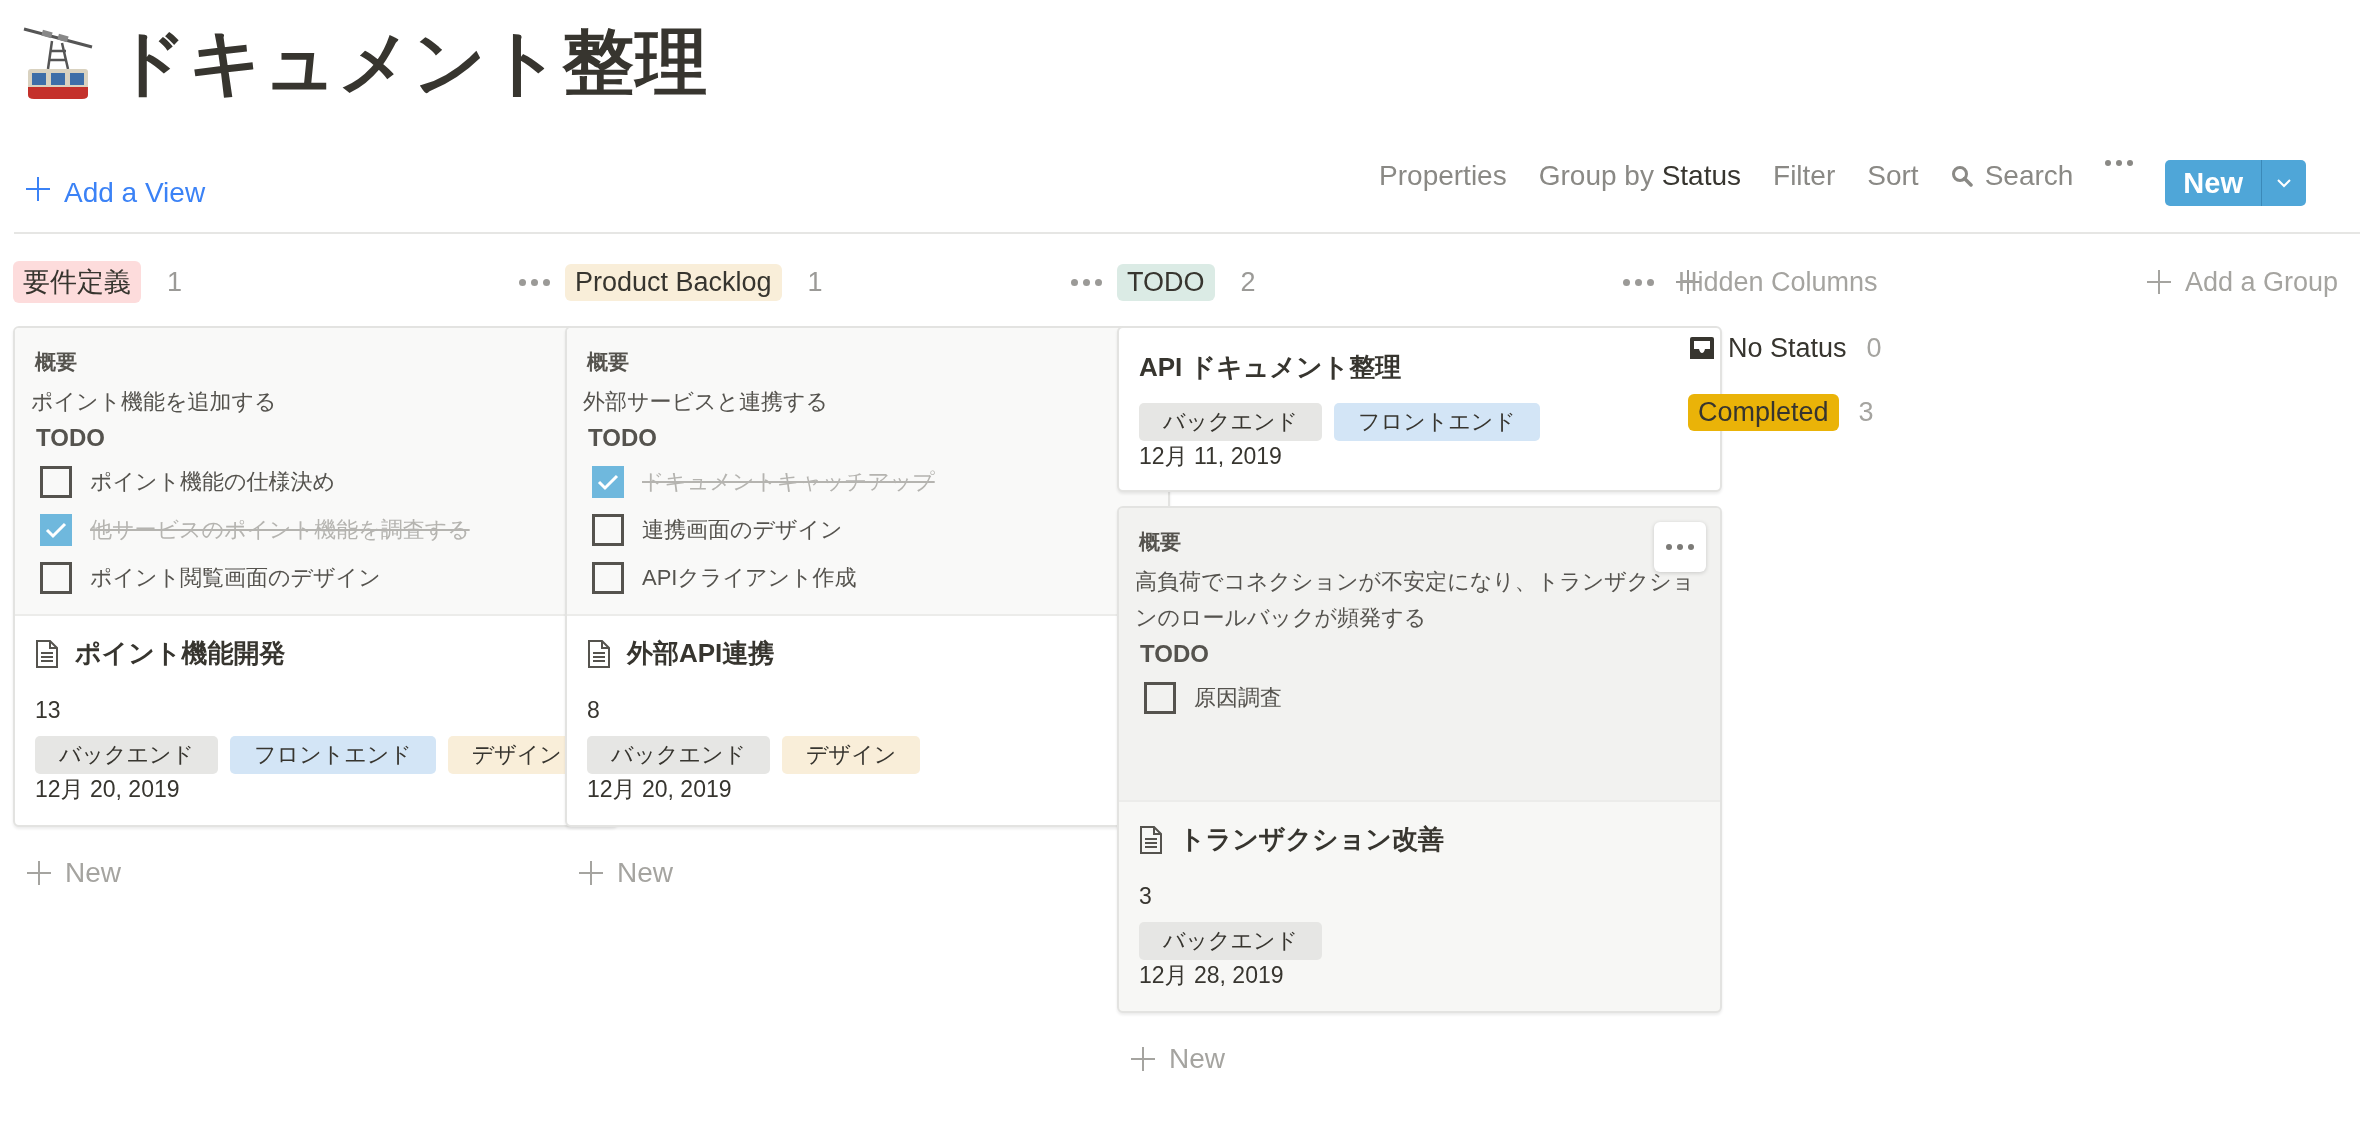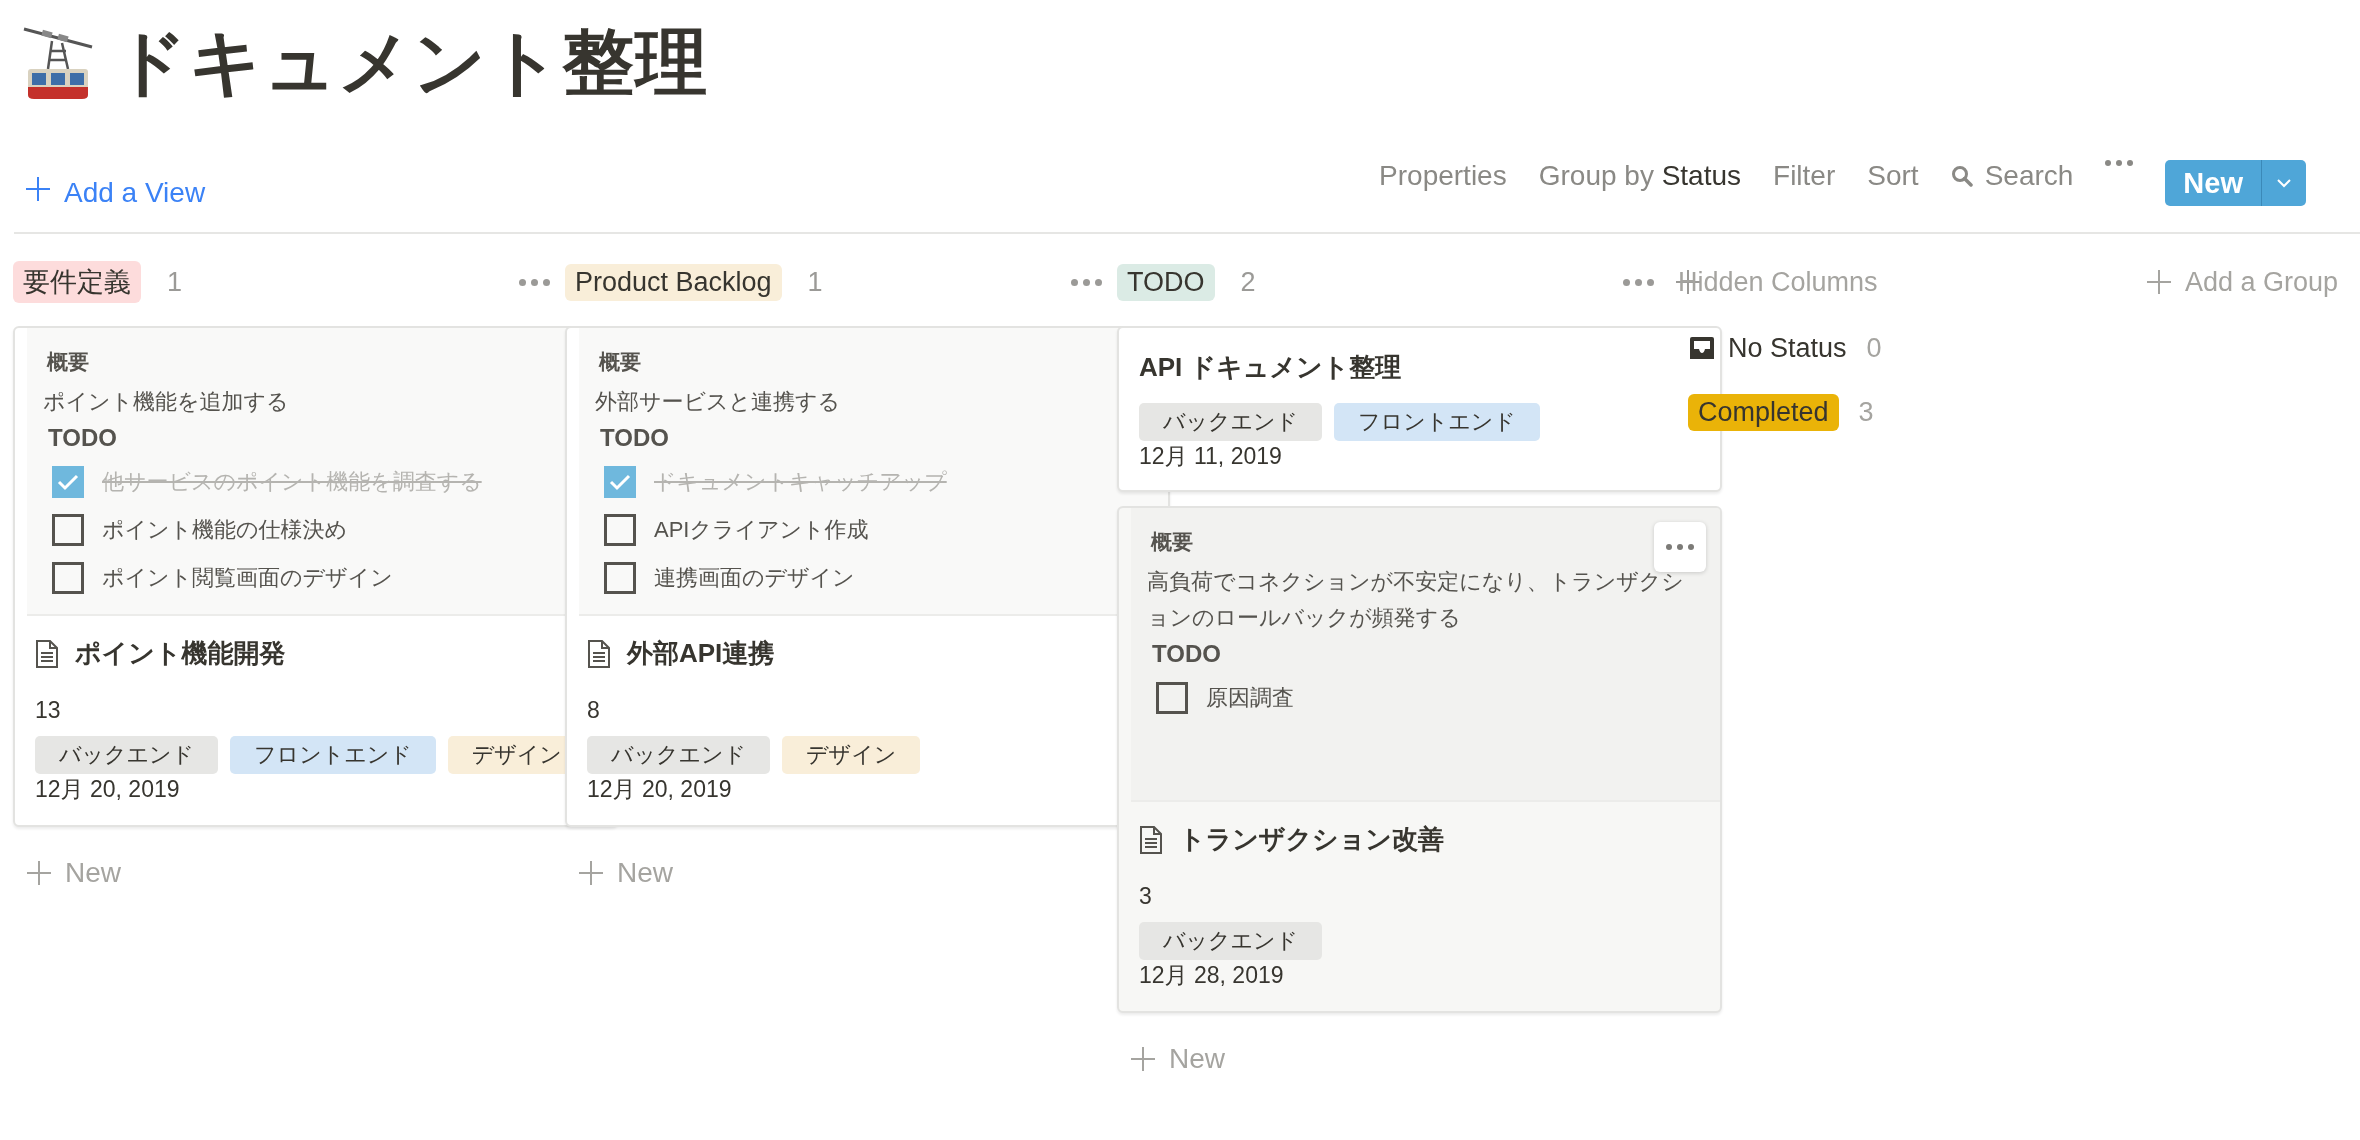--- a/index.html
+++ b/index.html
@@ -31,21 +31,21 @@
   .column { position: absolute; top: 258px; width: 605px; }
   .col-1 { left: 13px; } .col-2 { left: 565px; } .col-3 { left: 1117px; }
   .col-header { height: 48px; display: flex; align-items: center; position: relative; }
   .status-pill { font-size: 27px; padding: 3px 10px; border-radius: 6px; color: #37352f; }
   .col-count { font-size: 27px; color: #9b9a97; margin-left: 26px; }
   .col-actions { position: absolute; right: 8px; top: 0; height: 48px; display: flex; align-items: center; color: #9b9a97; gap: 22px; }
   .col-actions .more-dots span { width: 7px; height: 7px; }
 
   .card { background: #fff; border: 2px solid #e3e3e1; border-radius: 6px; box-shadow: 0 2px 3px rgba(15,15,15,0.08); margin-top: 20px; overflow: hidden; position: relative; }
   .card.hover { background: #f7f7f5; }
-  .preview { background: #f9f9f8; border-bottom: 2px solid #ececea; padding: 20px 16px 18px 16px; margin-left: 12px; }
+  .preview { background: #f9f9f8; border-bottom: 2px solid #ececea; padding: 20px 16px 18px 16px; }
   .card.hover .preview { background: #f2f2f0; }
   .pv-heading { font-size: 21px; font-weight: 700; color: #55534e; margin-left: 4px; }
   .pv-text { font-size: 22px; color: #55534e; margin-top: 8px; line-height: 36px; }
   .pv-todo { font-size: 24px; font-weight: 700; color: #55534e; margin-top: 4px; margin-left: 5px; }
   .todo-item { display: flex; align-items: center; margin-top: 12px; margin-left: 9px; height: 36px; }
   .cb { width: 32px; height: 32px; border: 3px solid #55534e; margin-right: 18px; display: flex; align-items: center; justify-content: center; cursor: pointer; }
   .cb.checked { background: #6fb8dd; border-color: #6fb8dd; }
   .todo-label { font-size: 22px; color: #55534e; }
   .todo-label.done { color: #b5b4b0; text-decoration: line-through; }
 
@@ -142,30 +142,30 @@
         </span>
       <span class="plus"></span>
     </div>
   </div>
   <div class="card">
     <div class="preview">
       <div class="pv-heading">概要</div>
       <div class="pv-text">ポイント機能を追加する</div>
       <div class="pv-todo">TODO</div>
       <div class="todo-item">
+        <span class="cb"></span>
+        <span class="todo-label">ポイント機能の仕様決め</span>
+      </div>
+      <div class="todo-item">
         <span class="cb checked">
           <svg width="22" height="18" viewBox="0 0 22 18">
               <path d="M2 9 L8 15 L20 3" stroke="#fff" stroke-width="3" fill="none"></path>
             </svg>
         </span>
         <span class="todo-label done">他サービスのポイント機能を調査する</span>
-      </div>
-      <div class="todo-item">
-        <span class="cb"></span>
-        <span class="todo-label">ポイント機能の仕様決め</span>
       </div>
       <div class="todo-item">
         <span class="cb"></span>
         <span class="todo-label">ポイント閲覧画面のデザイン</span>
       </div>
     </div>
     <div class="card-body">
       <div class="card-title">
         <svg class="doc-icon" viewBox="0 0 24 30">
             <path d="M2 2 H15 L22 9 V28 H2 Z" fill="none" stroke="#55534e" stroke-width="2"></path>
@@ -210,25 +210,25 @@
       <div class="todo-item">
         <span class="cb checked">
           <svg width="22" height="18" viewBox="0 0 22 18">
               <path d="M2 9 L8 15 L20 3" stroke="#fff" stroke-width="3" fill="none"></path>
             </svg>
         </span>
         <span class="todo-label done">ドキュメントキャッチアップ</span>
       </div>
       <div class="todo-item">
         <span class="cb"></span>
+        <span class="todo-label">連携画面のデザイン</span>
+      </div>
+      <div class="todo-item">
+        <span class="cb"></span>
         <span class="todo-label">APIクライアント作成</span>
-      </div>
-      <div class="todo-item">
-        <span class="cb"></span>
-        <span class="todo-label">連携画面のデザイン</span>
       </div>
     </div>
     <div class="card-body">
       <div class="card-title">
         <svg class="doc-icon" viewBox="0 0 24 30">
             <path d="M2 2 H15 L22 9 V28 H2 Z" fill="none" stroke="#55534e" stroke-width="2"></path>
             <path d="M15 2 V9 H22" fill="none" stroke="#55534e" stroke-width="2"></path>
             <path d="M6 14 H18 M6 18 H18 M6 22 H18" stroke="#55534e" stroke-width="2"></path>
           </svg>
         <span>外部API連携</span>

